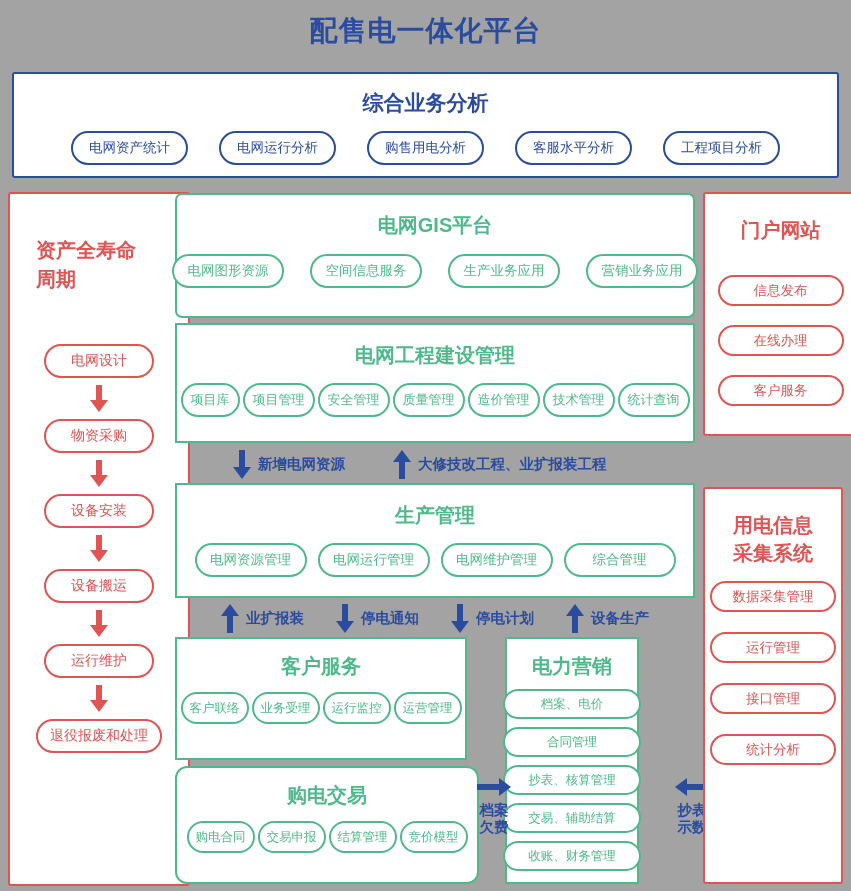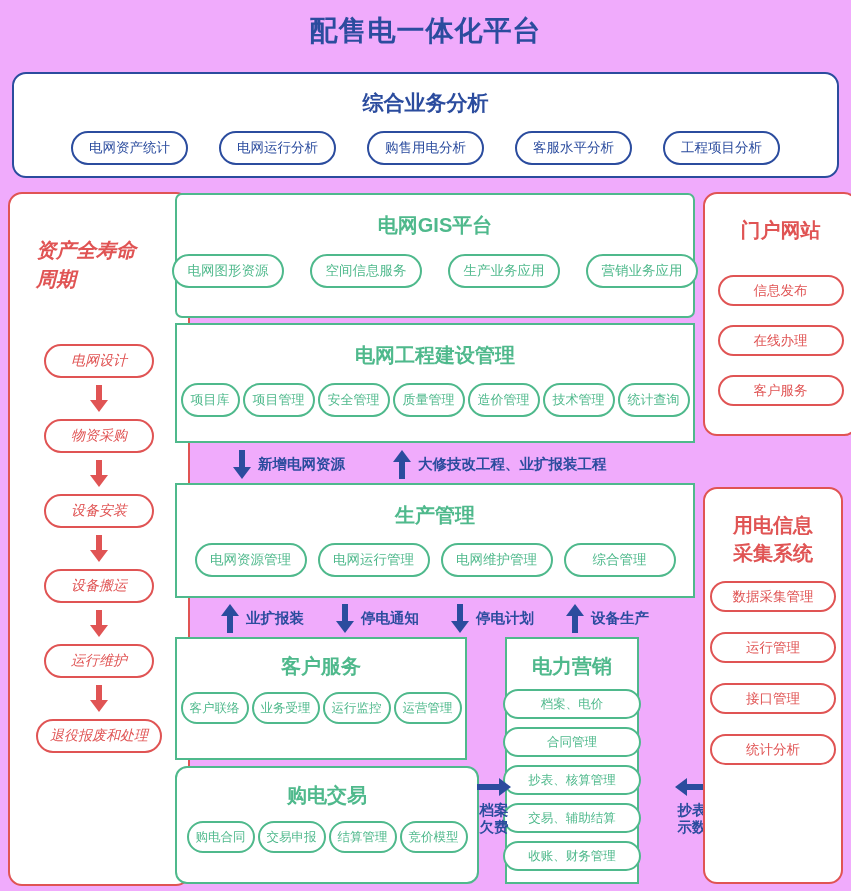--- a/index.html
+++ b/index.html
@@ -1,23 +1,23 @@
 <!DOCTYPE html>
 <html style="--blue: #2B4C9E; --red: #E05454; --green: #4FB98C;"><head>
 <meta charset="utf-8">
 <style>
   * { box-sizing: border-box; margin: 0; padding: 0; }
   :root { --blue:#2B4C9E; --red:#E05454; --green:#4FB98C; }
   body { background:#fff; font-family:"Liberation Sans", sans-serif; }
-  .canvas { position:relative; width:851px; height:891px; background:#f0abfc; overflow:hidden; }
+  .canvas { position:relative; width:851px; height:891px; background:#a3a3a3; overflow:hidden; }
 
   .main-title { position:absolute; top:12px; left:0; width:100%; text-align:center;
     font-size:28px; font-weight:bold; color:var(--blue); letter-spacing:1px; }
 
-  .box { position:absolute; border:2px solid; border-radius:14px; background:#fff; }
+  .box { position:absolute; border:2px solid; border-radius:3px; background:#fff; }
   .box.b-blue { border-color:var(--blue); }
   .box.b-red { border-color:var(--red); }
   .box.b-green { border-color:var(--green); }
 
   .sec-title { text-align:center; font-weight:bold; }
   .t-blue { color:var(--blue); } .t-red { color:var(--red); } .t-green { color:var(--green); }
 
   .pill { border:2px solid; border-radius:18px; display:flex; align-items:center;
     justify-content:center; white-space:nowrap; background:#fff; }
   .pill.p-blue { border-color:var(--blue); color:var(--blue); }
@@ -27,21 +27,21 @@
   .row { display:flex; justify-content:center; }
   .col { display:flex; flex-direction:column; align-items:center; }
 
   
   .analysis-box { left:12px; top:72px; width:827px; height:106px; }
   .analysis-box .sec-title { margin-top:15px; font-size:21px; }
   .analysis-box .row { margin-top:14px; gap:31px; }
   .analysis-box .pill { font-size:13.5px; height:34px; min-width:114px; padding:0 16px; }
 
   
-  .lifecycle-box { left:8px; top:192px; width:182px; height:694px;font-style:italic; }
+  .lifecycle-box { left:8px; top:192px; width:182px; height:694px; }
   .lifecycle-title { margin:42px 0 0 26px; font-size:20px; font-weight:bold; color:var(--red); line-height:1.45; }
   .lc-list { margin-top:50px; display:flex; flex-direction:column; align-items:center; }
   .lc-item { display:flex; flex-direction:column; align-items:center; }
   .lc-item .pill { font-size:14px; height:34px; min-width:110px; padding:0 12px; }
   .lc-arrow { display:flex; flex-direction:column; align-items:center; margin:7px 0; }
   .lc-arrow::before { content:""; width:6px; height:15px; background:var(--red); }
   .lc-arrow::after { content:""; width:0; height:0; border-left:9px solid transparent;
     border-right:9px solid transparent; border-top:12px solid var(--red); }
   .lc-item:first-child .lc-arrow { display:none; }
 

